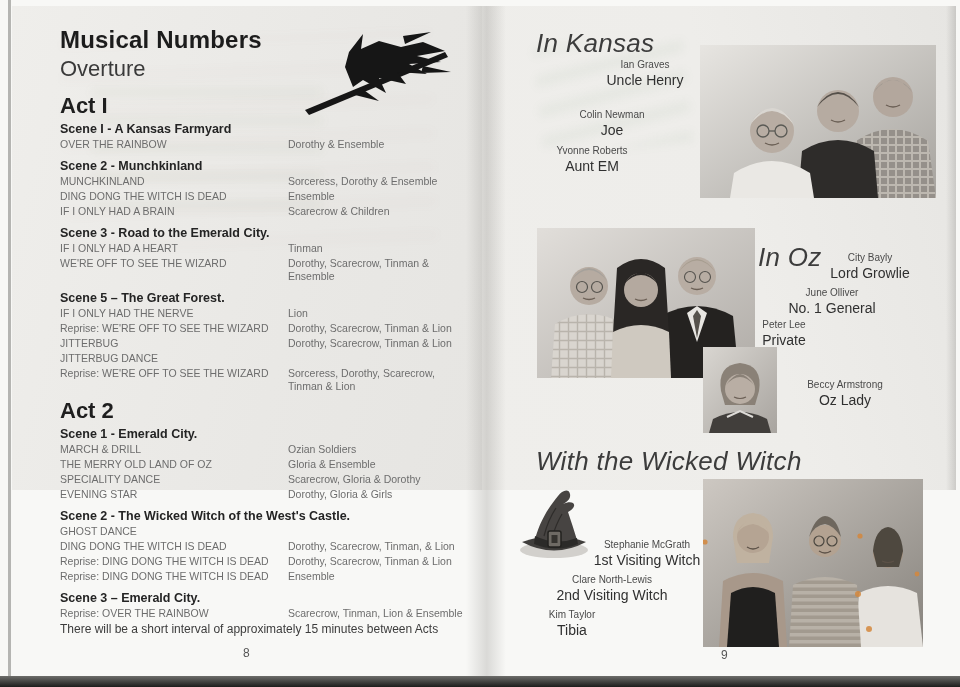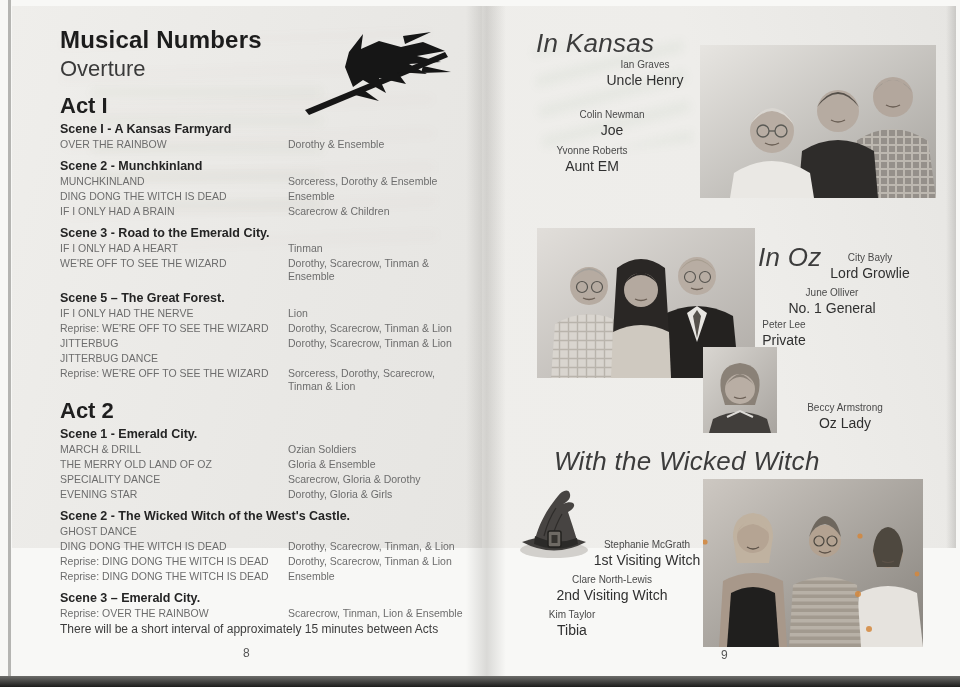--- a/index.html
+++ b/index.html
@@ -5,21 +5,21 @@
   html,body{margin:0;padding:0;background:#c9c9c6;}
   .scan{position:relative;width:960px;height:687px;background:#f8f8f6;overflow:hidden;
         font-family:"Liberation Sans",sans-serif;}
   
   .edge-left{position:absolute;left:8px;top:0;width:3px;height:100%;background:#7d7d7a;opacity:.55;}
   .bottom-band{position:absolute;left:0;bottom:0;width:100%;height:11px;
         background:linear-gradient(#6d6d6a,#1d1d1c);}
   .gutter{position:absolute;left:466px;top:6px;width:40px;height:670px;
         background:linear-gradient(to right,rgba(0,0,0,0) 0%,rgba(60,58,52,.16) 52%,rgba(0,0,0,0) 100%);}
   
-  .page{position:absolute;top:6px;height:542px;text-decoration:underline;}
+  .page{position:absolute;top:6px;height:484px;text-decoration:underline;}
   .page-left{left:12px;width:470px;background:linear-gradient(105deg,#efeeeb,#e9e8e5 60%,#e6e5e2);}
   .page-right{left:482px;width:474px;background:linear-gradient(255deg,#e8e7e4,#eeede a 40%,#efeeeb);
         background:linear-gradient(255deg,#e6e5e2,#eeedea 45%,#efeeeb);}
   .page-right::after{content:"";position:absolute;right:0;top:0;width:10px;height:100%;
         background:linear-gradient(to right,rgba(0,0,0,0),rgba(70,68,64,.18));}
   
   .ghost{position:absolute;filter:blur(4px);opacity:.5;pointer-events:none;}
   .g1{left:80px;top:64px;width:230px;height:140px;
       background:repeating-linear-gradient(0deg,rgba(130,150,100,.10) 0 11px,rgba(0,0,0,0) 11px 28px);}
   .g2{left:52px;top:30px;width:370px;height:210px;transform:rotate(-2deg);
@@ -41,21 +41,21 @@
   .row .c{flex:1;font-size:10.5px;color:#6d6d6d;line-height:13px;white-space:pre-line;}
   .interval{position:absolute;left:48px;top:616px;margin:0;font-size:12px;color:#3c3c3c;}
   .pagenum{position:absolute;font-size:12px;color:#555;}
   .pn-left{left:231px;top:640px;}
   .pn-right{left:239px;top:642px;}
   
   .sec-heading{position:absolute;margin:0;font-size:26px;font-style:italic;font-weight:400;
         color:#3c3c3c;letter-spacing:.3px;}
   .h-kansas{left:54px;top:22px;}
   .h-oz{left:276px;top:204px;margin-top:32px;}
-  .h-witch{left:72px;top:440px;}
+  .h-witch{left:54px;top:440px;}
   .cast-entry{position:absolute;text-align:center;transform:translateX(-50%);white-space:nowrap;}
   .cast-entry .actor{font-size:10px;color:#4a4a4a;line-height:14px;}
   .cast-entry .role{font-size:14px;color:#303030;line-height:17px;}
   .photo{position:absolute;display:block;}
 </style>
 </head>
 <body>
 
 <div class="scan">
 
@@ -252,21 +252,21 @@
       <div class="role">Lord Growlie</div>
     </div>
     <div class="cast-entry" style="left:350px;top:280px;">
       <div class="actor">June Olliver</div>
       <div class="role">No. 1 General</div>
     </div>
     <div class="cast-entry" style="left:302px;top:312px;">
       <div class="actor">Peter Lee</div>
       <div class="role">Private</div>
     </div>
-    <div class="cast-entry" style="left:363px;top:395px;">
+    <div class="cast-entry" style="left:363px;top:372px;">
       <div class="actor">Beccy Armstrong</div>
       <div class="role">Oz Lady</div>
     </div>
 
     <svg class="photo" style="left:55px;top:222px;" width="218" height="150" viewBox="0 0 218 150">
       <defs>
         <linearGradient id="obg" x1="0" y1="0" x2="1" y2="1">
           <stop offset="0" stop-color="#e1deda"></stop>
             <stop offset="1" stop-color="#b0aca7"></stop>
         </linearGradient>

